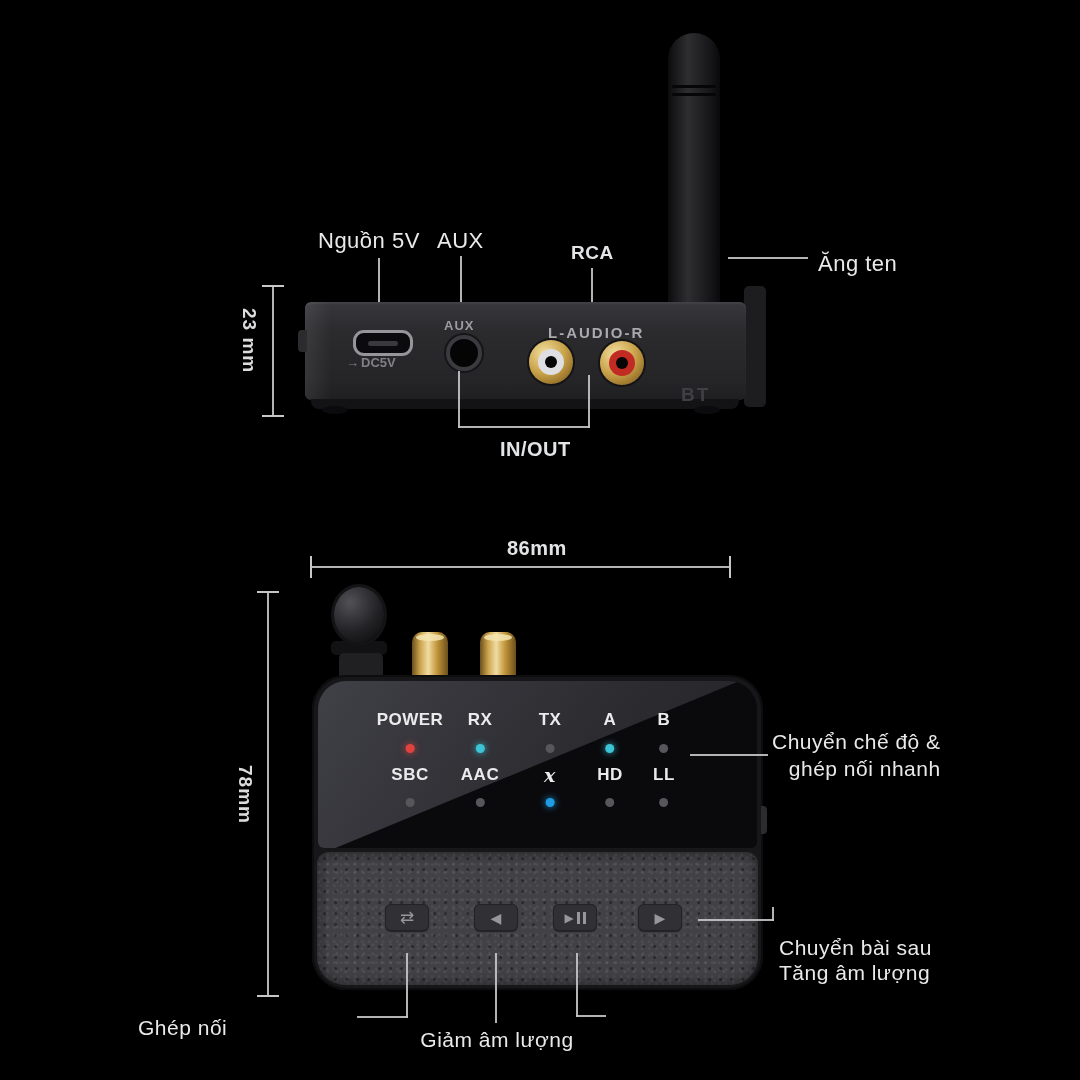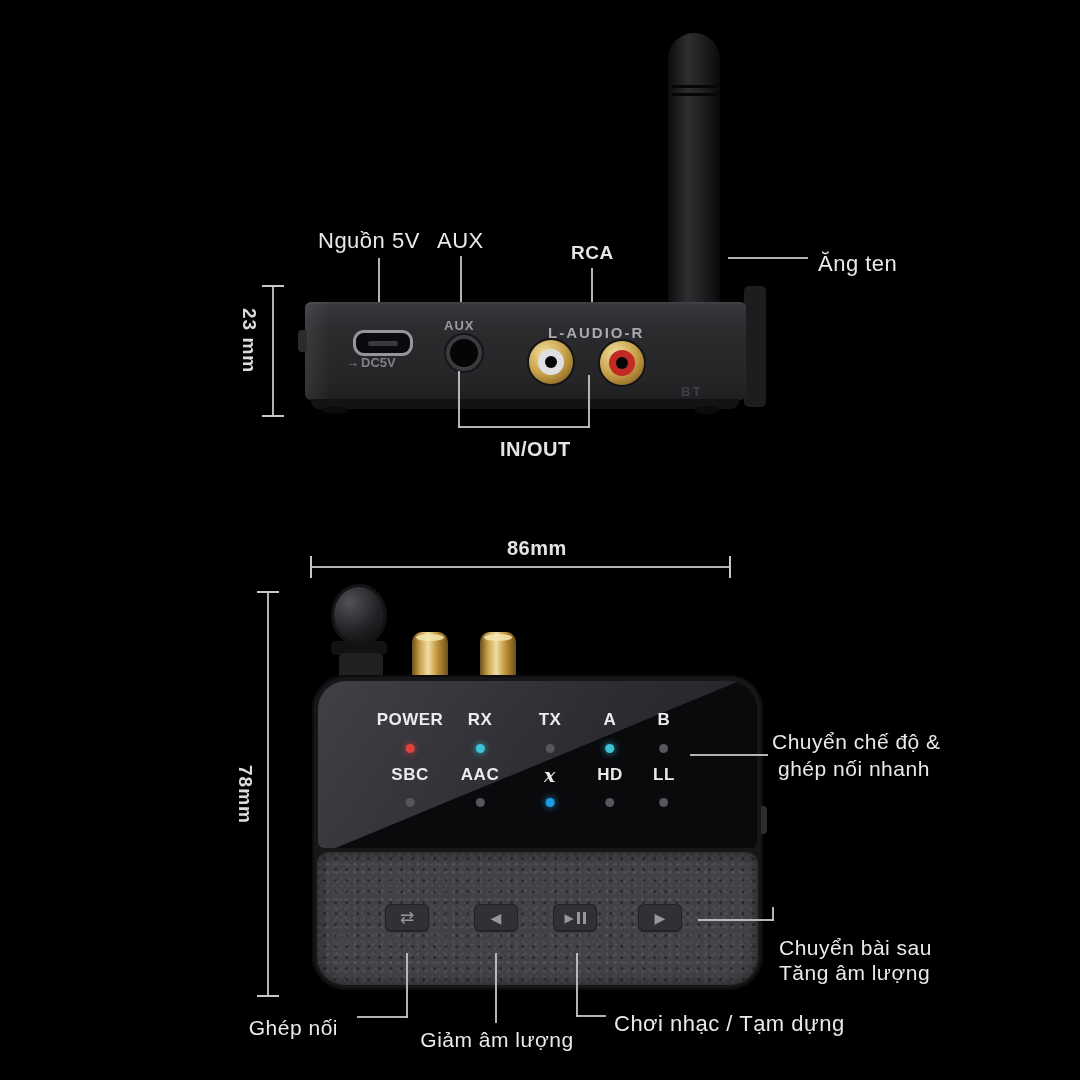--- a/index.html
+++ b/index.html
@@ -36,21 +36,21 @@
   .dcline{display:flex;align-items:center;gap:2px;color:#818185;font-size:13px;font-weight:700;}
   .jack{left:446px;top:335px;width:28px;height:28px;border-radius:50%;background:#050506;
         border:4px solid #3b3b3f;box-shadow:0 0 0 2px #161618;}
   .rca{width:44px;height:44px;border-radius:50%;display:flex;align-items:center;justify-content:center;
        background:radial-gradient(circle at 35% 30%,#f2df9f,#c9a24a 48%,#87621e 88%);
        box-shadow:0 0 0 2px #141416;}
   .rca .mid{width:26px;height:26px;border-radius:50%;display:flex;align-items:center;justify-content:center;}
   .rca .mid.white{background:#dfdfe3;}
   .rca .mid.red{background:#c22a24;}
   .rca .hole{width:12px;height:12px;border-radius:50%;background:#060607;}
-  .btt{font-size:13px;font-weight:700;color:#3f3f44;letter-spacing:2px;}
+  .btt{font-size:19px;font-weight:700;color:#3f3f44;letter-spacing:2px;}
   
   .ball{left:334px;top:587px;width:50px;height:56px;border-radius:50%;
         background:radial-gradient(circle at 32% 28%,#515156,#222225 55%,#0e0e10 90%);
         box-shadow:0 0 0 3px #141416;}
   .collar{left:331px;top:641px;width:56px;height:14px;background:#121214;border-radius:5px;}
   .abase{left:339px;top:653px;width:44px;height:23px;background:#202023;border-radius:5px 5px 0 0;}
   .gold{width:36px;height:43px;border-radius:10px 10px 0 0;
         background:linear-gradient(90deg,#6b4f1c,#caa24c 22%,#f0dca2 45%,#c19439 70%,#6b4f1c);}
   .gold:before{content:"";display:block;margin:2px auto 0;width:28px;height:7px;border-radius:50%;
         background:#f3e5b0;opacity:.85;}
@@ -212,38 +212,37 @@
         <i></i>
       </span>
   </div>
   <div class="btn" style="left:638px;">
     <span>▶</span>
   </div>
 
   <div class="abs lh" style="left:690px;top:754px;width:78px;"></div>
   <div class="abs callout small" style="left:772px;top:728px;">
     <div>Chuyển chế độ &amp;</div>
-    <div style="padding-left:6px;">ghép nối nhanh</div>
+    <div style="padding-left:6px;text-align:right;">ghép nối nhanh</div>
   </div>
 
   <div class="abs lh" style="left:698px;top:919px;width:76px;"></div>
   <div class="abs lv" style="left:772px;top:907px;height:14px;"></div>
   <div class="abs callout small" style="left:779px;top:892px;line-height:25px;margin-top:43px;">
     <div>Chuyển bài sau</div>
     <div>Tăng âm lượng</div>
   </div>
 
   <div class="abs lv" style="left:406px;top:953px;height:65px;"></div>
   <div class="abs lh" style="left:357px;top:1016px;width:51px;"></div>
-  <div class="abs callout small" style="left:138px;top:1014px;width:200px;text-align:right;line-height:28px;">
+  <div class="abs callout small" style="left:138px;top:1014px;width:200px;text-align:left;line-height:28px;">
     <div>Ghép nối</div>
   </div>
 
   <div class="abs lv" style="left:495px;top:953px;height:70px;"></div>
   <div class="abs callout small" style="left:387px;top:1026px;width:220px;text-align:center;line-height:28px;">
     <div>Giảm âm lượng</div>
   </div>
 
   <div class="abs lv" style="left:576px;top:953px;height:64px;"></div>
   <div class="abs lh" style="left:576px;top:1015px;width:30px;"></div>
-  <div class="abs callout small" style="left:614px;top:1010px;font-size:22px;">Chơi nhạc / Tạm dựng</div>
 
 </div>
 
 </body></html>

